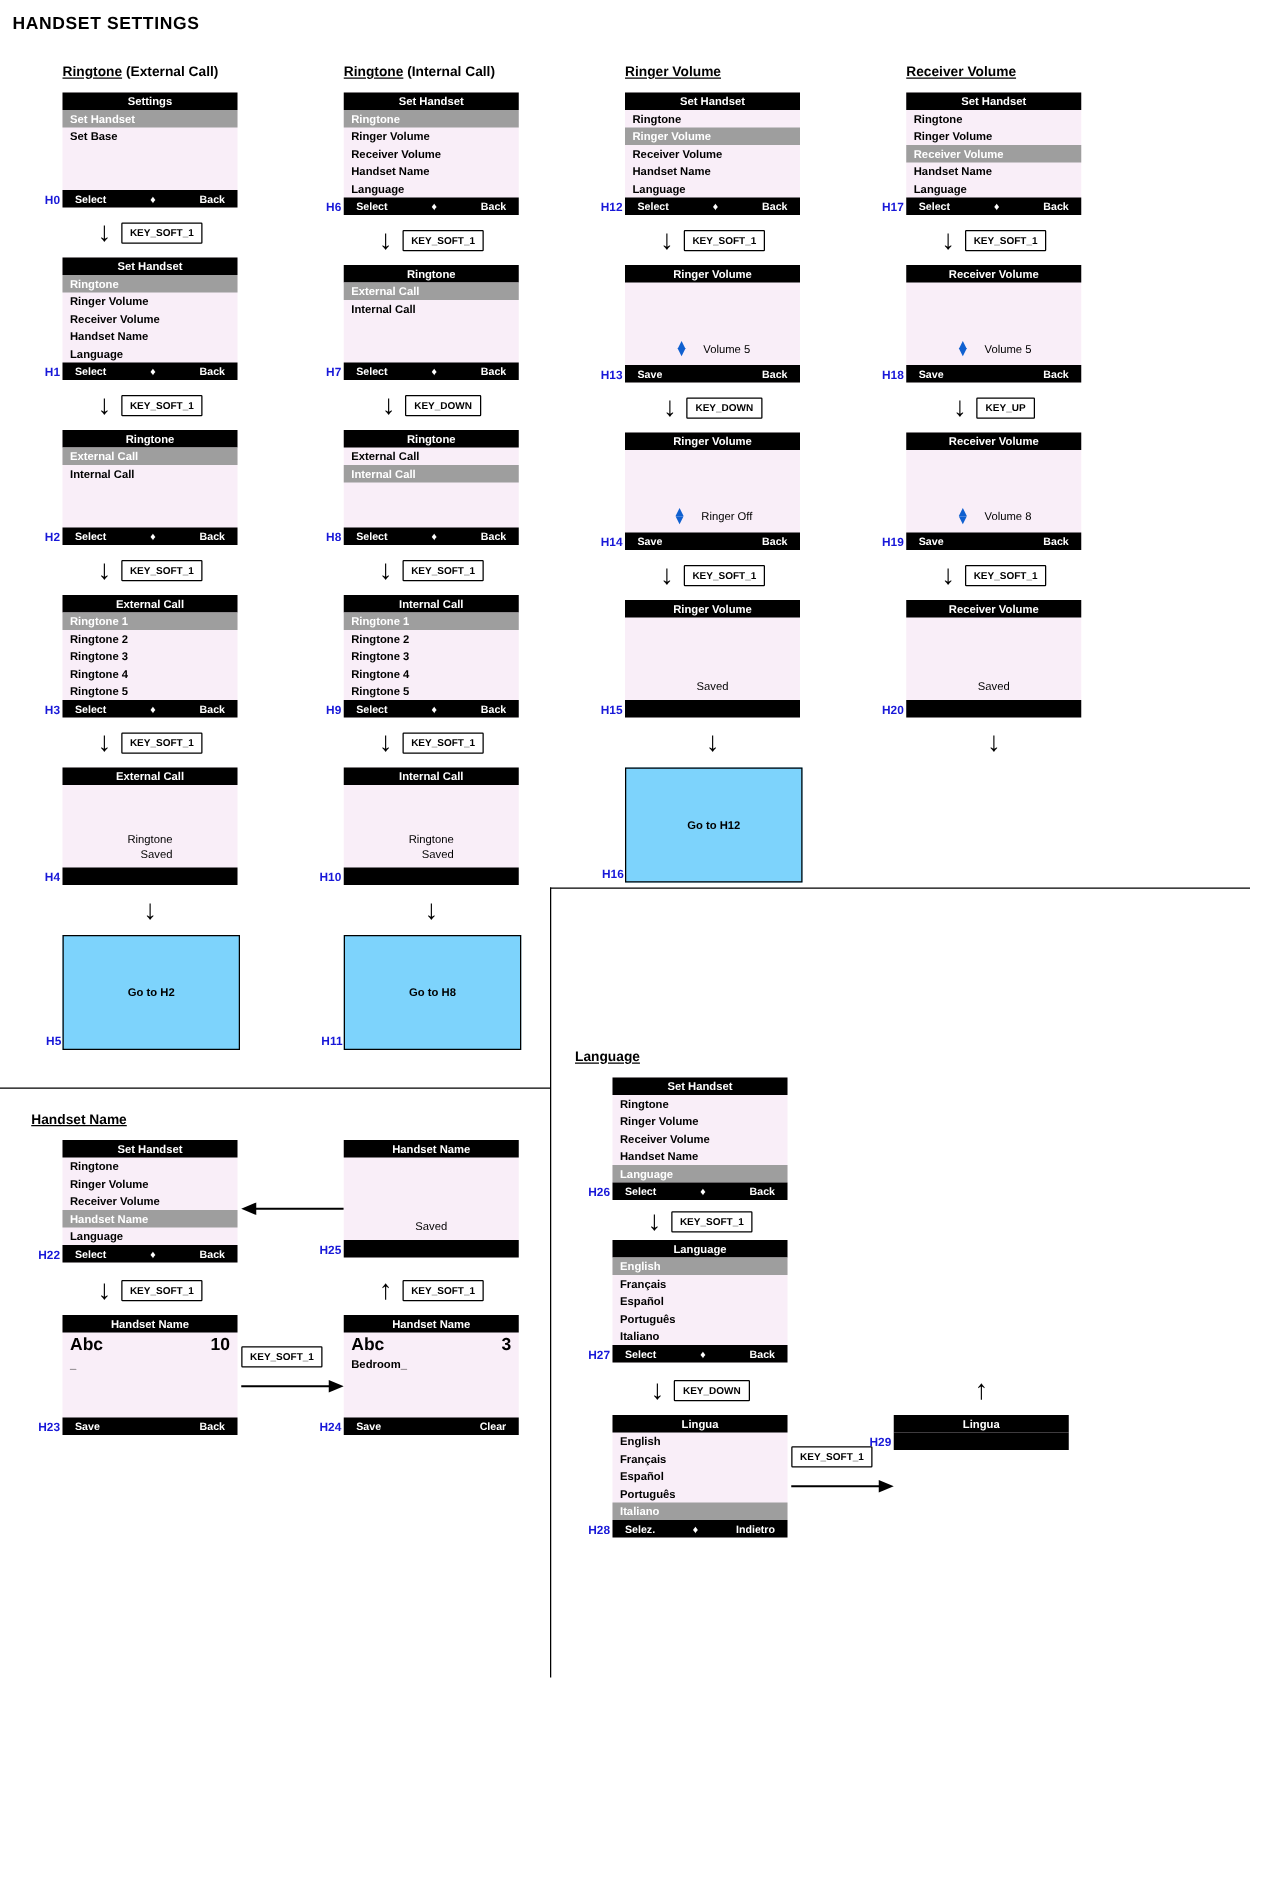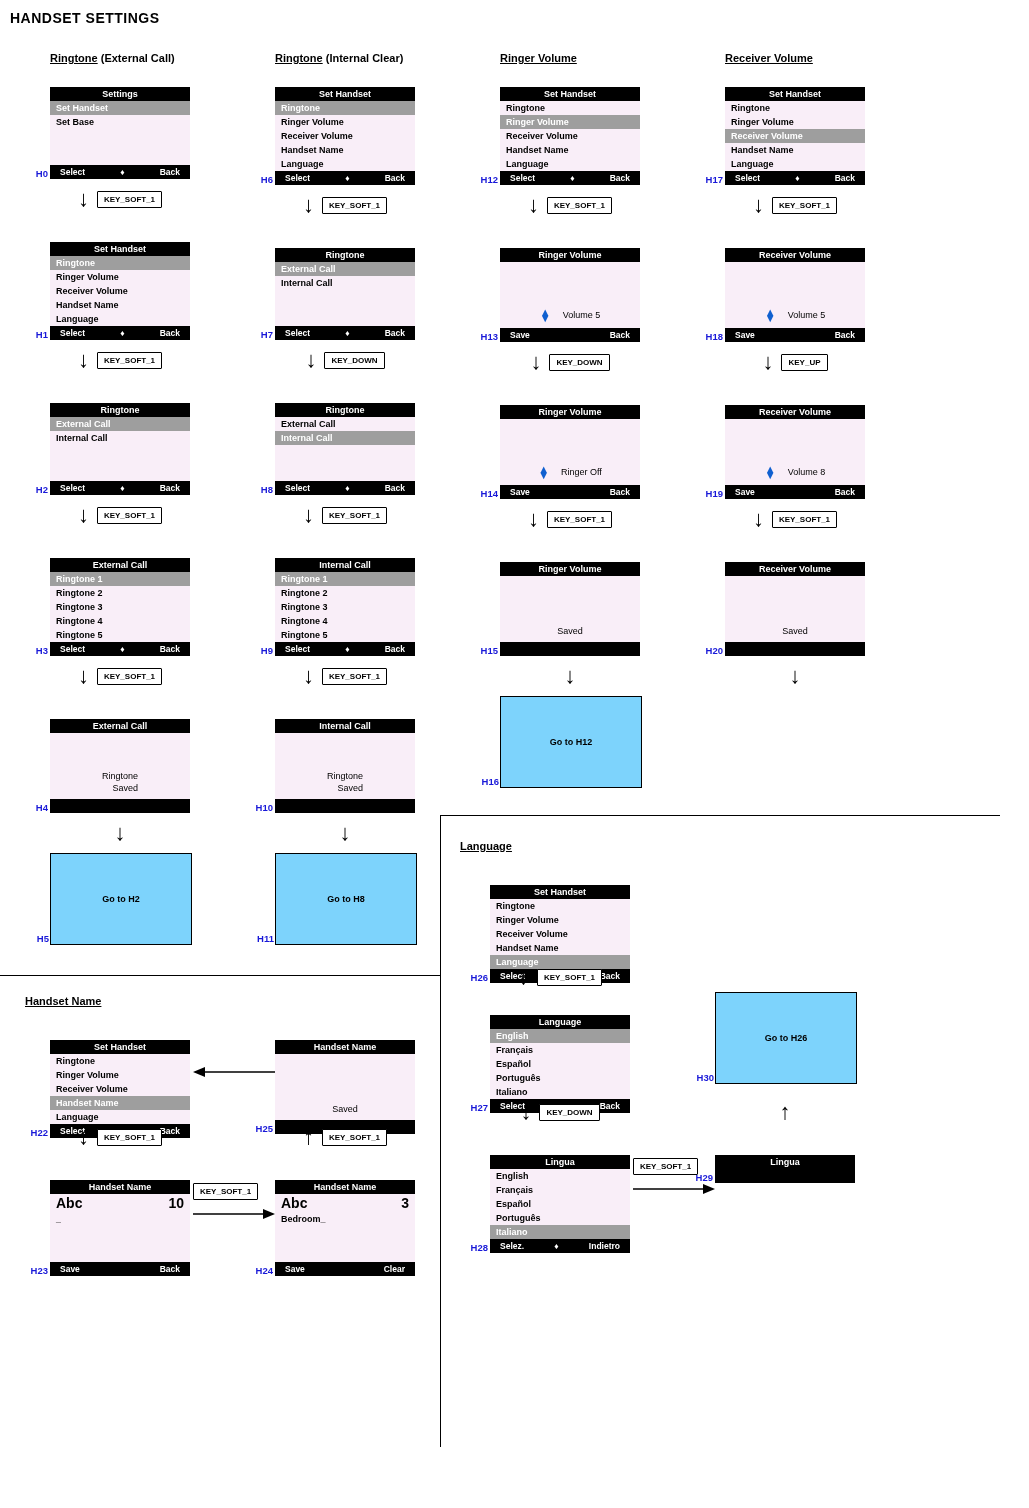--- a/index.html
+++ b/index.html
@@ -7,21 +7,21 @@
  background:#fff;
  margin:0;padding:10px;width:1029px;
  font-size:10px;color:#000;
 }
 h1{font-size:14px;font-weight:bold;letter-spacing:.5px;margin:0 0 6px 0;}
 .col-title{font-size:11px;font-weight:bold;margin:20px 0 10px 0;}
 .col-title span{text-decoration:underline;}
 .abs{position:absolute;}
 .screen{
  width:140px;background:#f9eef8;
- display:flex;flex-direction:column;position:relative;margin-top:23px;
+ display:flex;flex-direction:column;position:relative;
 }
 .title-bar{
  background:#000;color:#fff;height:14px;line-height:14px;
  font-size:9px;font-weight:bold;text-align:center;
 }
 .footer-bar{
  background:#000;color:#fff;height:14px;line-height:14px;
  font-size:8.5px;font-weight:bold;display:flex;justify-content:space-between;
  padding:0 10px;align-items:center;position:relative;
 }
@@ -169,21 +169,21 @@
         <span class="arrow-vert">↓</span>
       </div>
 
   <div class="goto rel">
         <span>Go to H2</span>
    <div class="id-label">H5</div>
   </div>
  </div>
 
  <div class="col">
-  <div class="col-title"><span>Ringtone</span><span style="text-decoration:none;"> (Internal Clear)</span></div>
+  <div class="col-title"><span>Ringtone</span><span style="text-decoration:none;"> (Internal Call)</span></div>
 
   <div class="screen rel">
    <div class="title-bar">Set Handset</div>
    <div class="menu">
     <div class="menu-item sel">Ringtone</div>
     <div class="menu-item">Ringer Volume</div>
     <div class="menu-item">Receiver Volume</div>
     <div class="menu-item">Handset Name</div>
     <div class="menu-item">Language</div>
    </div>
@@ -592,26 +592,20 @@
     </div>
     <div class="footer-bar">
             <span>Select</span>
             <span>♦</span>
             <span>Back</span>
           </div>
     <div class="id-label">H27</div>
    </div>
   </div>
 
-  <div class="abs" style="left:255px;top:130px;">
-   <div class="goto rel">
-          <span>Go to H26</span>
-    <div class="id-label">H30</div>
-   </div>
-  </div>
 
   <div class="abs arrow-block" style="left:30px;top:230px;height:40px;">
         <span class="arrow-vert">↓</span>
         <span class="key-box">KEY_DOWN</span>
       </div>
 
   <div class="abs arrow-block" style="left:255px;top:230px;height:40px;">
         <span class="arrow-vert">↑</span>
       </div>
 

